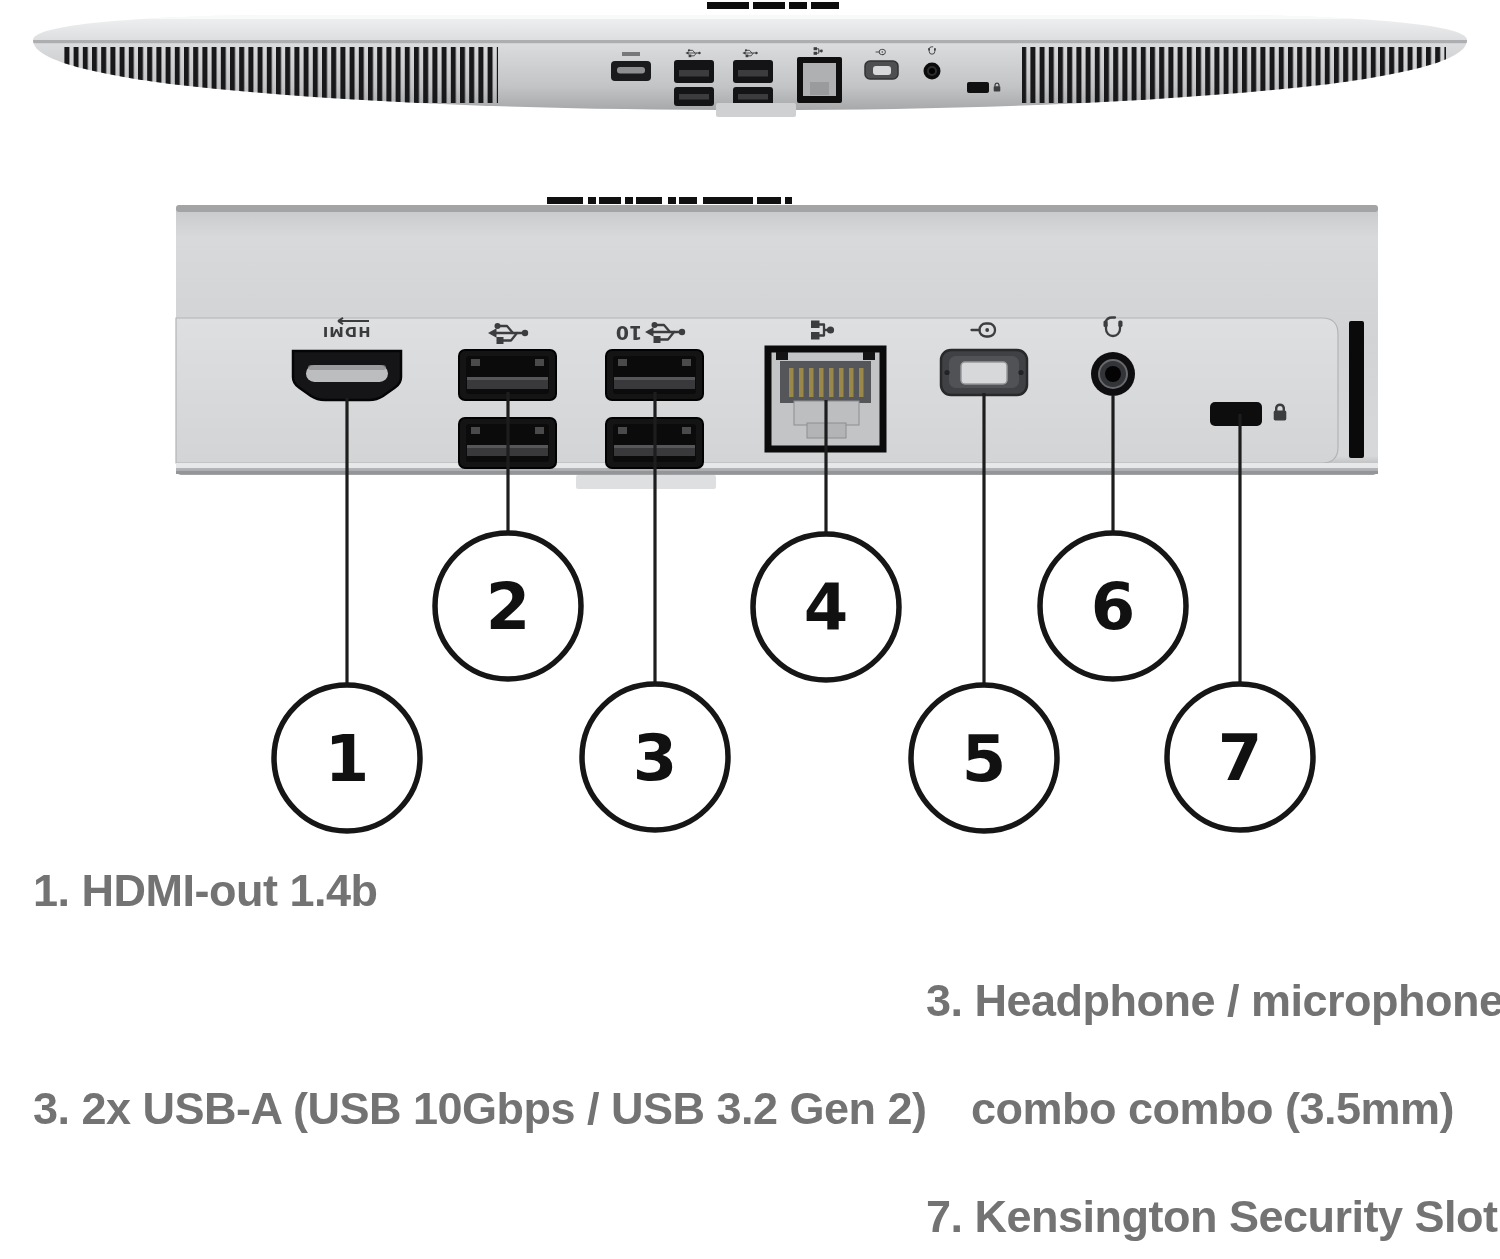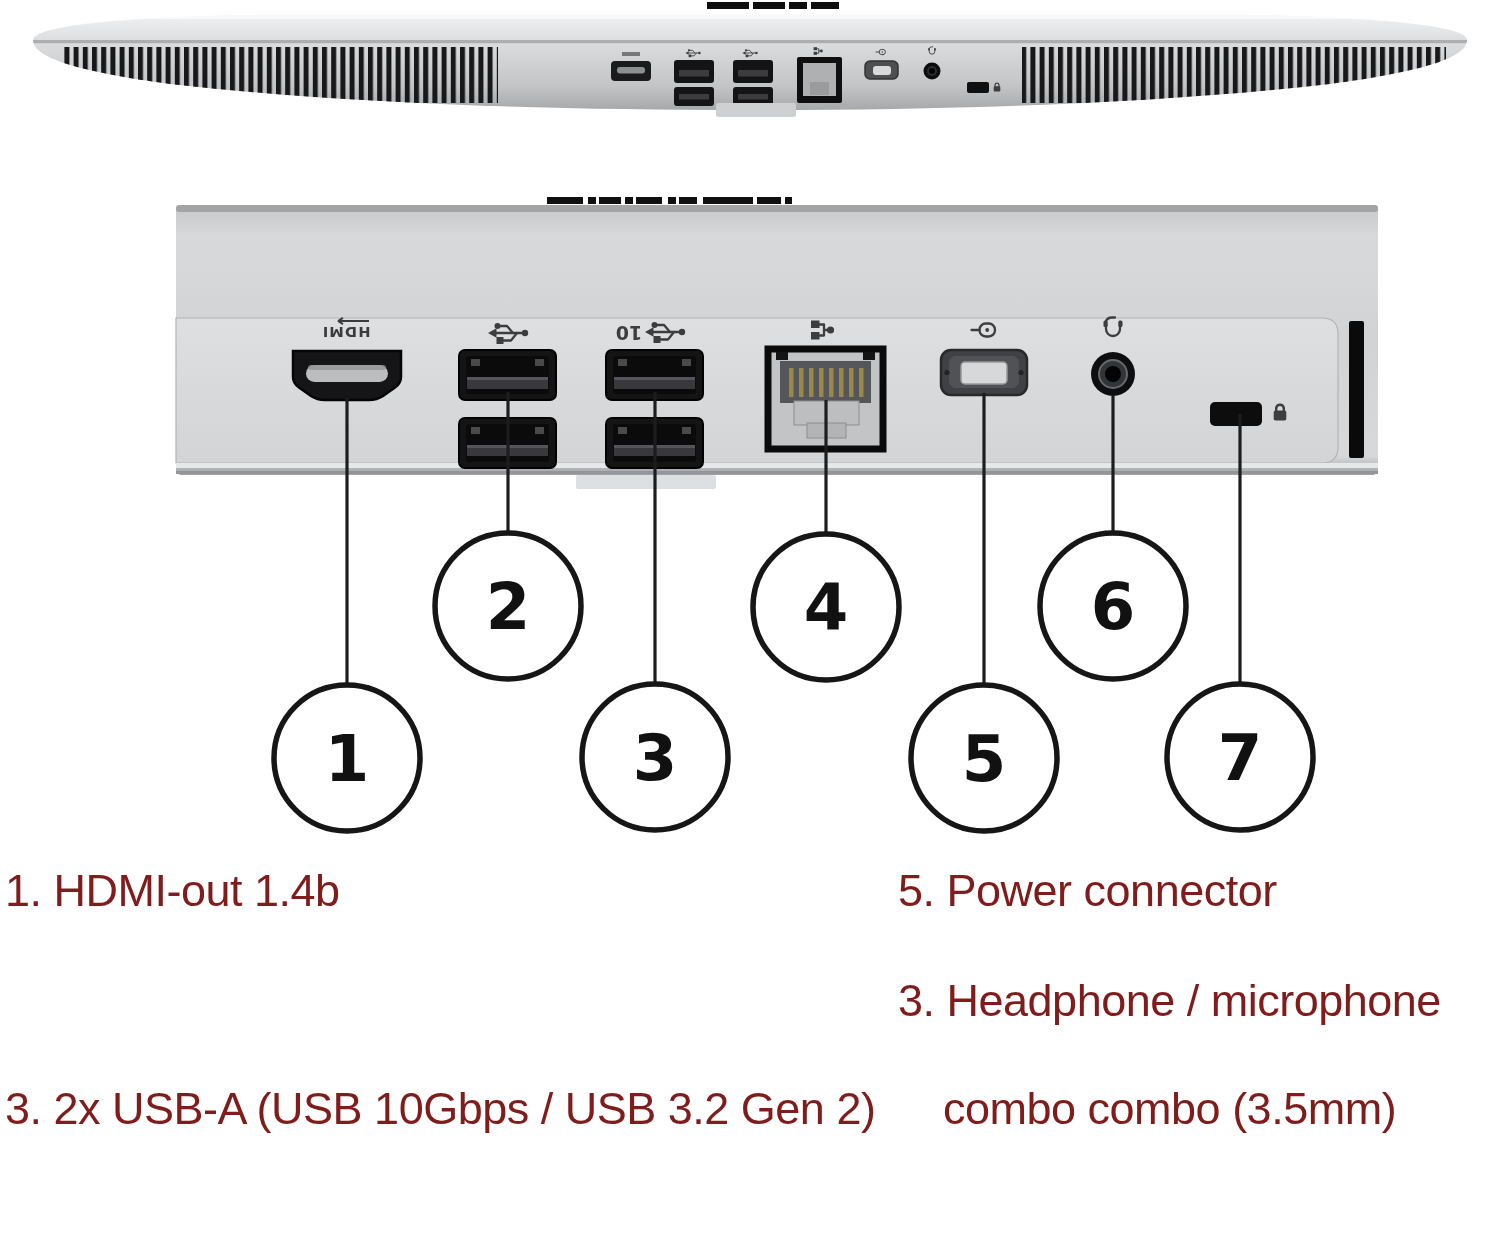--- a/index.html
+++ b/index.html
@@ -2,22 +2,22 @@
 <html><head>
 <meta charset="utf-8">
 <style>
   html,body{margin:0;padding:0;background:#ffffff;}
   .canvas{
     position:relative;width:1500px;height:1259px;background:#ffffff;
     font-family:"Liberation Sans",sans-serif;overflow:hidden;
   }
   .diagram-svg{position:absolute;left:0;top:0;}
   .legend-item{
-    position:absolute;font-size:45px;color:#7f1d1d;letter-spacing:-0.5px;
-    white-space:nowrap;line-height:1.1;font-weight:400;
+    position:absolute;font-size:45px;color:#737373;letter-spacing:-0.5px;
+    white-space:nowrap;line-height:1.1;font-weight:700;margin-left:28px;
   }
   .callout-num{
     font-family:"DejaVu Sans",sans-serif;font-weight:bold;font-size:64px;fill:#111;
   }
   .icon-stroke{stroke:#3c3d3f;fill:none;stroke-width:2.3;stroke-linecap:round;stroke-linejoin:round;}
   .icon-fill{fill:#3c3d3f;stroke:none;}
 </style>
 </head>
 <body>
 
@@ -294,17 +294,17 @@
     <g>
       <circle cx="1240" cy="757" r="73" fill="#fff" stroke="#161616" stroke-width="5.5"></circle>
       <text x="1240" y="780" text-anchor="middle" class="callout-num">7</text>
     </g>
   </g>
 </svg>
 
 <div class="legend-item" style="left:5px;top:866px">1. HDMI-out 1.4b</div>
 <div class="legend-item" style="left:5px;top:1084px">3. 2x USB-A (USB 10Gbps / USB 3.2 Gen 2)</div>
 
-<div class="legend-item" style="left:898px;top:866px">5. Power connector</div>
 <div class="legend-item" style="left:898px;top:976px">3. Headphone / microphone</div>
 <div class="legend-item" style="left:943px;top:1084px">combo combo (3.5mm)</div>
+<div class="legend-item" style="left:898px;top:1192px">7. Kensington Security Slot</div>
 
 </div>
 
 </body></html>

